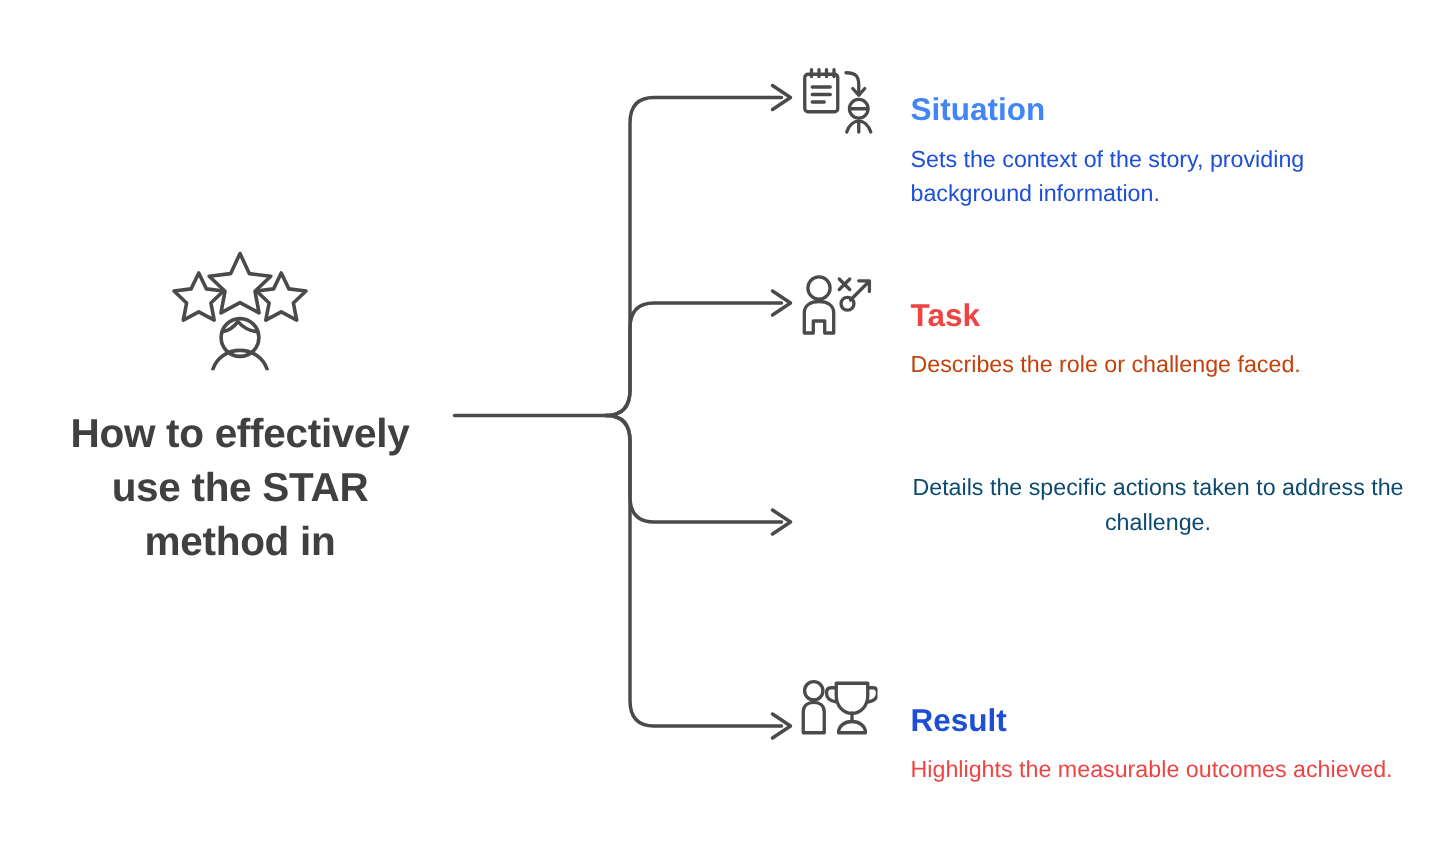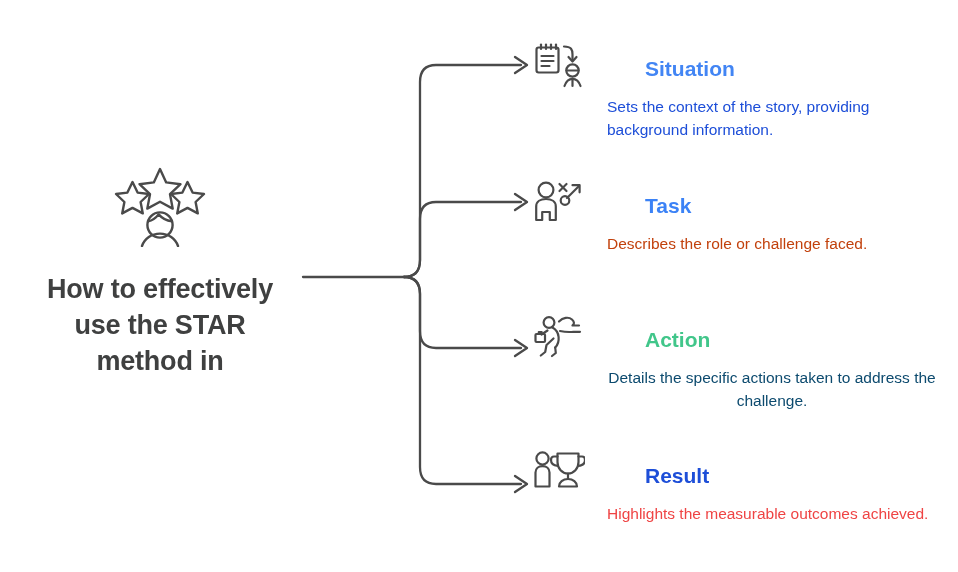--- a/index.html
+++ b/index.html
@@ -49,23 +49,22 @@
 
   
   .branch {
     position: absolute;
     left: 533px;
     width: 420px;
     display: block;
   }
   .branch-head {
     display: flex;
-    align-items: flex-start;
+    align-items: center;
     height: 52px;
-    gap: 38px;
   }
   .branch-icon {
     width: 52px;
     height: 48px;
     flex: 0 0 52px;
     display: block;
   }
   .branch-label {
     margin-left: 22px;
     font-size: 21px;
@@ -182,51 +181,28 @@
 
           <path d="M26.5 6 L33.5 13"></path>
           <path d="M33.5 6 L26.5 13"></path>
 
           <path d="M34 20 L46 8"></path>
           <path d="M39.5 7.2 H46.6 V14.3"></path>
 
           <circle cx="32" cy="22.5" r="4.3"></circle>
         </g>
       </svg>
-      <div class="branch-label" style="color:#3b82f6">Task</div>
+      <div class="branch-label" style="color:#ef4444">Task</div>
     </div>
     <div class="branch-desc" style="color: #c2410c;">
       <span>Describes the role or challenge faced.</span>
     </div>
   </div>
 
   <div class="branch" id="branch-action">
-    <div class="branch-head">
-      <svg class="branch-icon" viewBox="0 0 52 48" fill="none">
-        <g stroke="#4a4a4a" stroke-width="2.2" stroke-linecap="round" stroke-linejoin="round" fill="none">
-
-          <circle cx="16" cy="10.5" r="5.4"></circle>
-
-          <path d="M19.5 15.5 C23 17.5 25.2 21 25.6 25 C26 29.5 24.8 33 22.2 35.5"></path>
-
-          <path d="M14.5 18.5 L8.5 22.5"></path>
-
-          <rect x="2.5" y="22" width="9.5" height="8" rx="1"></rect>
-          <path d="M5.8 22 V20.2 H8.7 V22"></path>
-
-          <path d="M22.2 35.5 L22.8 41 L19 44"></path>
-
-          <path d="M20.5 26.5 L13.5 33 L12.2 40 L7.8 43.5"></path>
-
-          <path d="M26 9.5 C30 5.5 35.5 4.5 39 7.5 C41.5 9.6 41.5 12 39.5 13.5 L46 13.5"></path>
-          <path d="M27 19 C31.5 20 36.5 20.2 40.5 19.8 L47 19.8"></path>
-        </g>
-      </svg>
-      <div class="branch-label" style="color:#41c68a">Action</div>
-    </div>
     <div class="branch-desc" style="color: #0c4a6e; text-align: center;">
       <span>Details the specific actions taken to</span>
       <span>address the challenge.</span>
     </div>
   </div>
 
   <div class="branch" id="branch-result">
     <div class="branch-head">
       <svg class="branch-icon" viewBox="0 0 52 48" fill="none">
         <g stroke="#4a4a4a" stroke-width="2.2" stroke-linecap="round" stroke-linejoin="round" fill="none">

